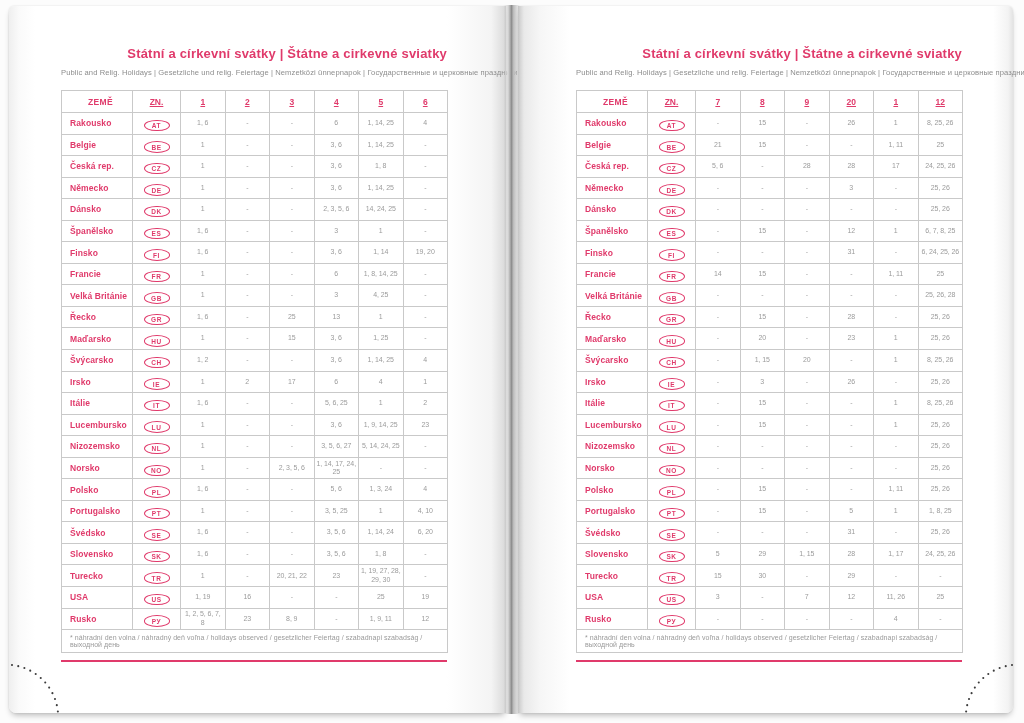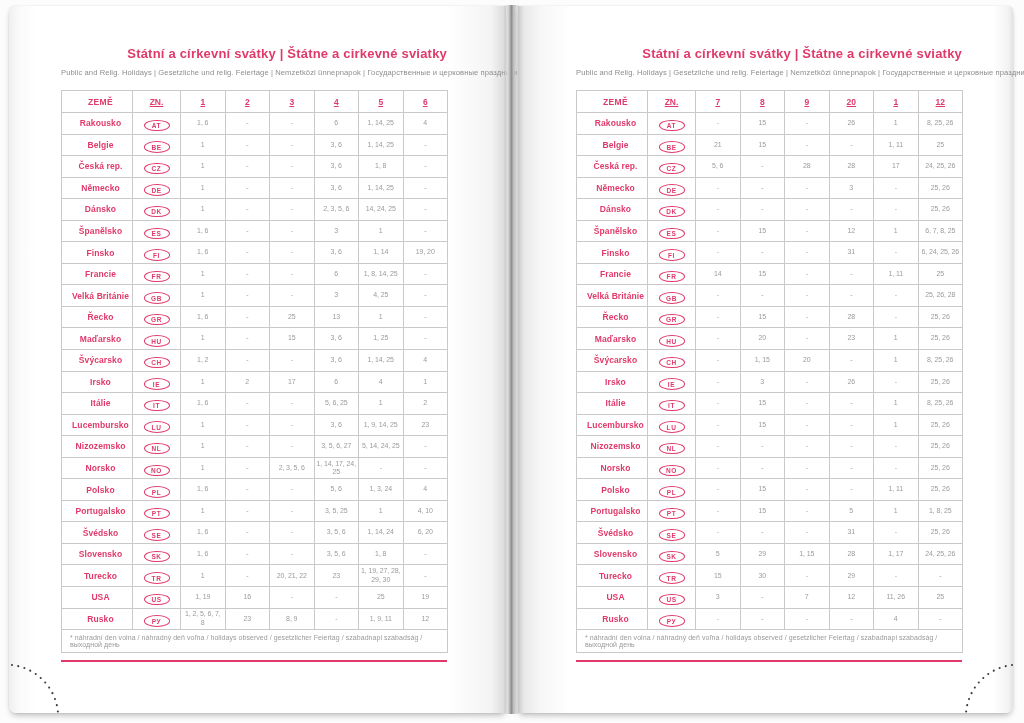--- a/index.html
+++ b/index.html
@@ -57,21 +57,21 @@
   thead tr{height:22px;}
   tbody tr{height:21.55px;}
   th.h-country{
     text-align:center;padding-left:8px;color:var(--accent);
     font-size:8.5px;font-weight:bold;letter-spacing:.3px;
   }
   th.h-code,th.h-month{
     text-align:center;color:var(--accent);font-size:8.5px;font-weight:bold;text-decoration:underline;
   }
   td.country{
-    text-align:center;padding-left:8px;color:var(--accent);
+    text-align:left;padding-left:8px;color:var(--accent);
     font-size:8.5px;font-weight:bold;letter-spacing:.1px;
     white-space:nowrap;overflow:hidden;
   }
   td.code{text-align:center;}
   .badge{
     display:inline-block;min-width:15px;padding:1.5px 4.5px 1px;
     border:1px solid var(--accent);border-radius:50%;
     color:var(--accent);font-size:6.5px;font-weight:bold;letter-spacing:.6px;
     line-height:7px;
   }

